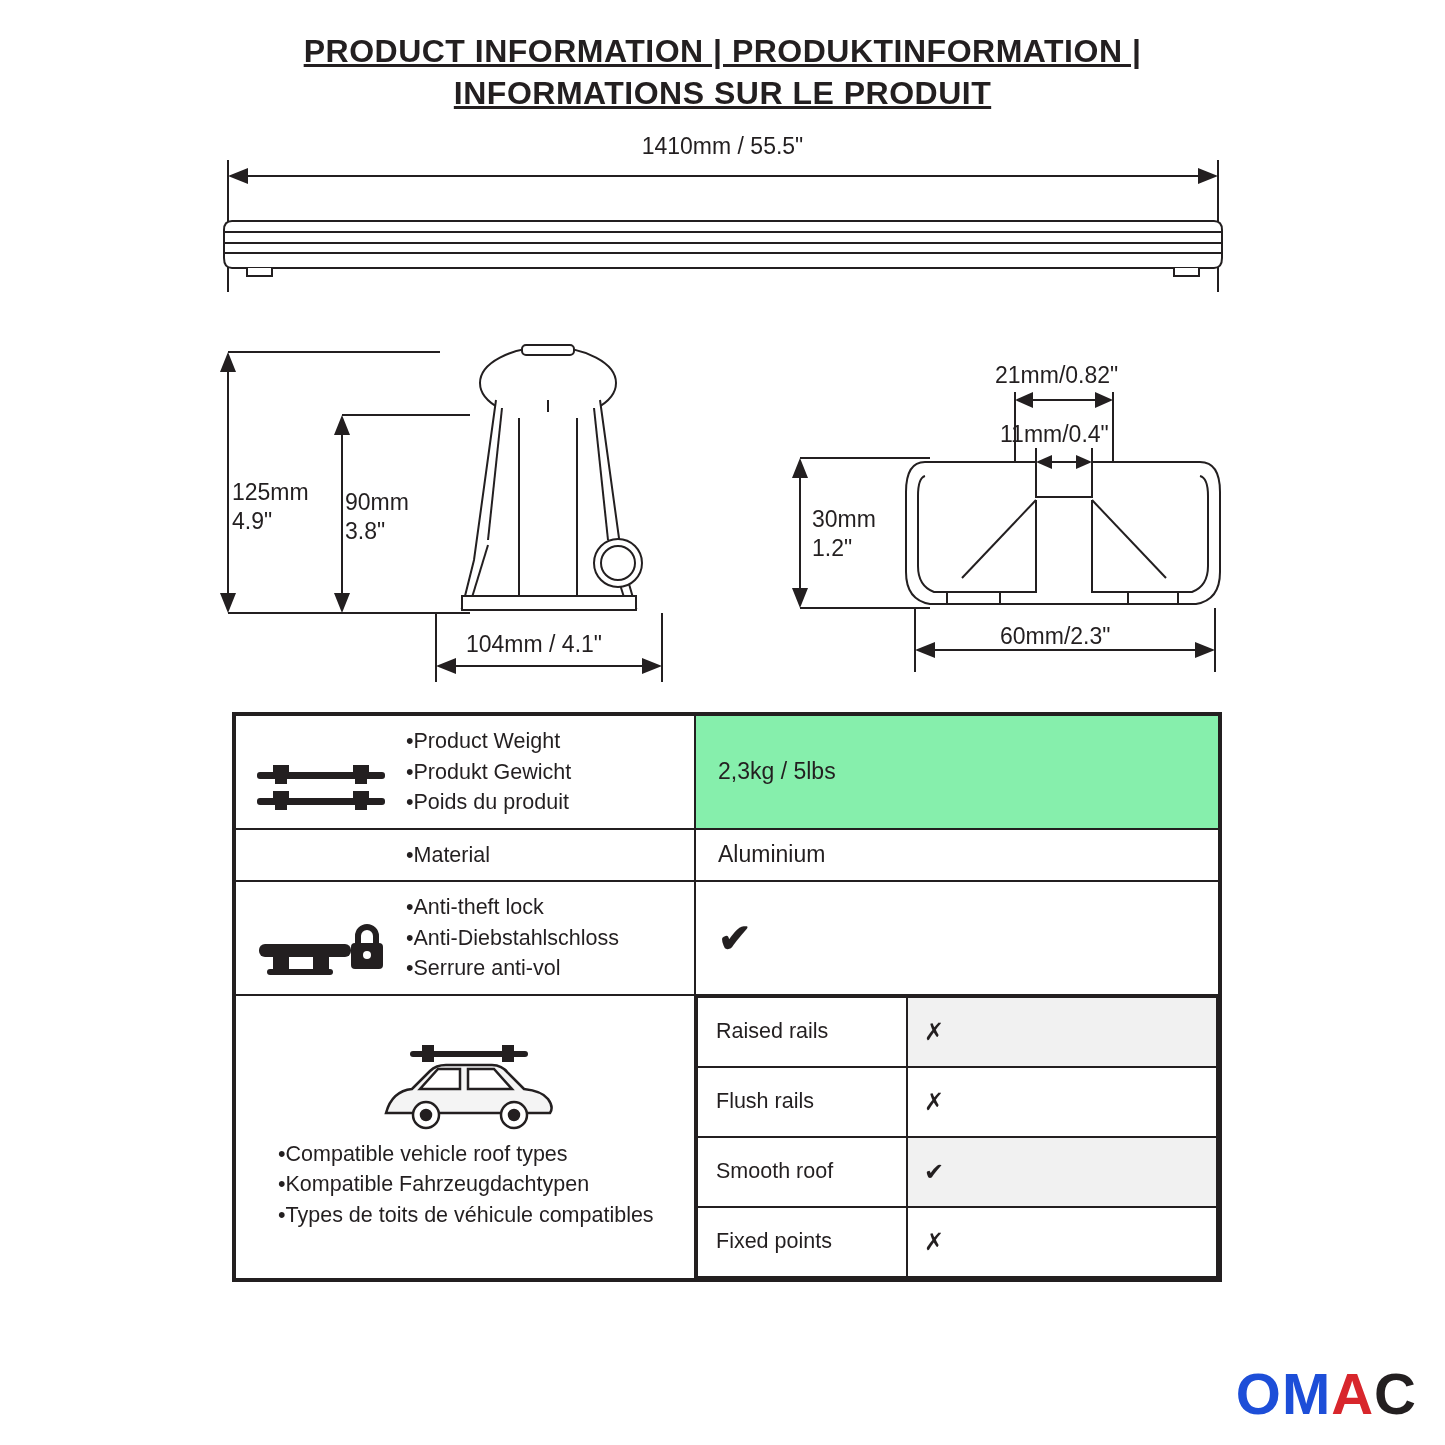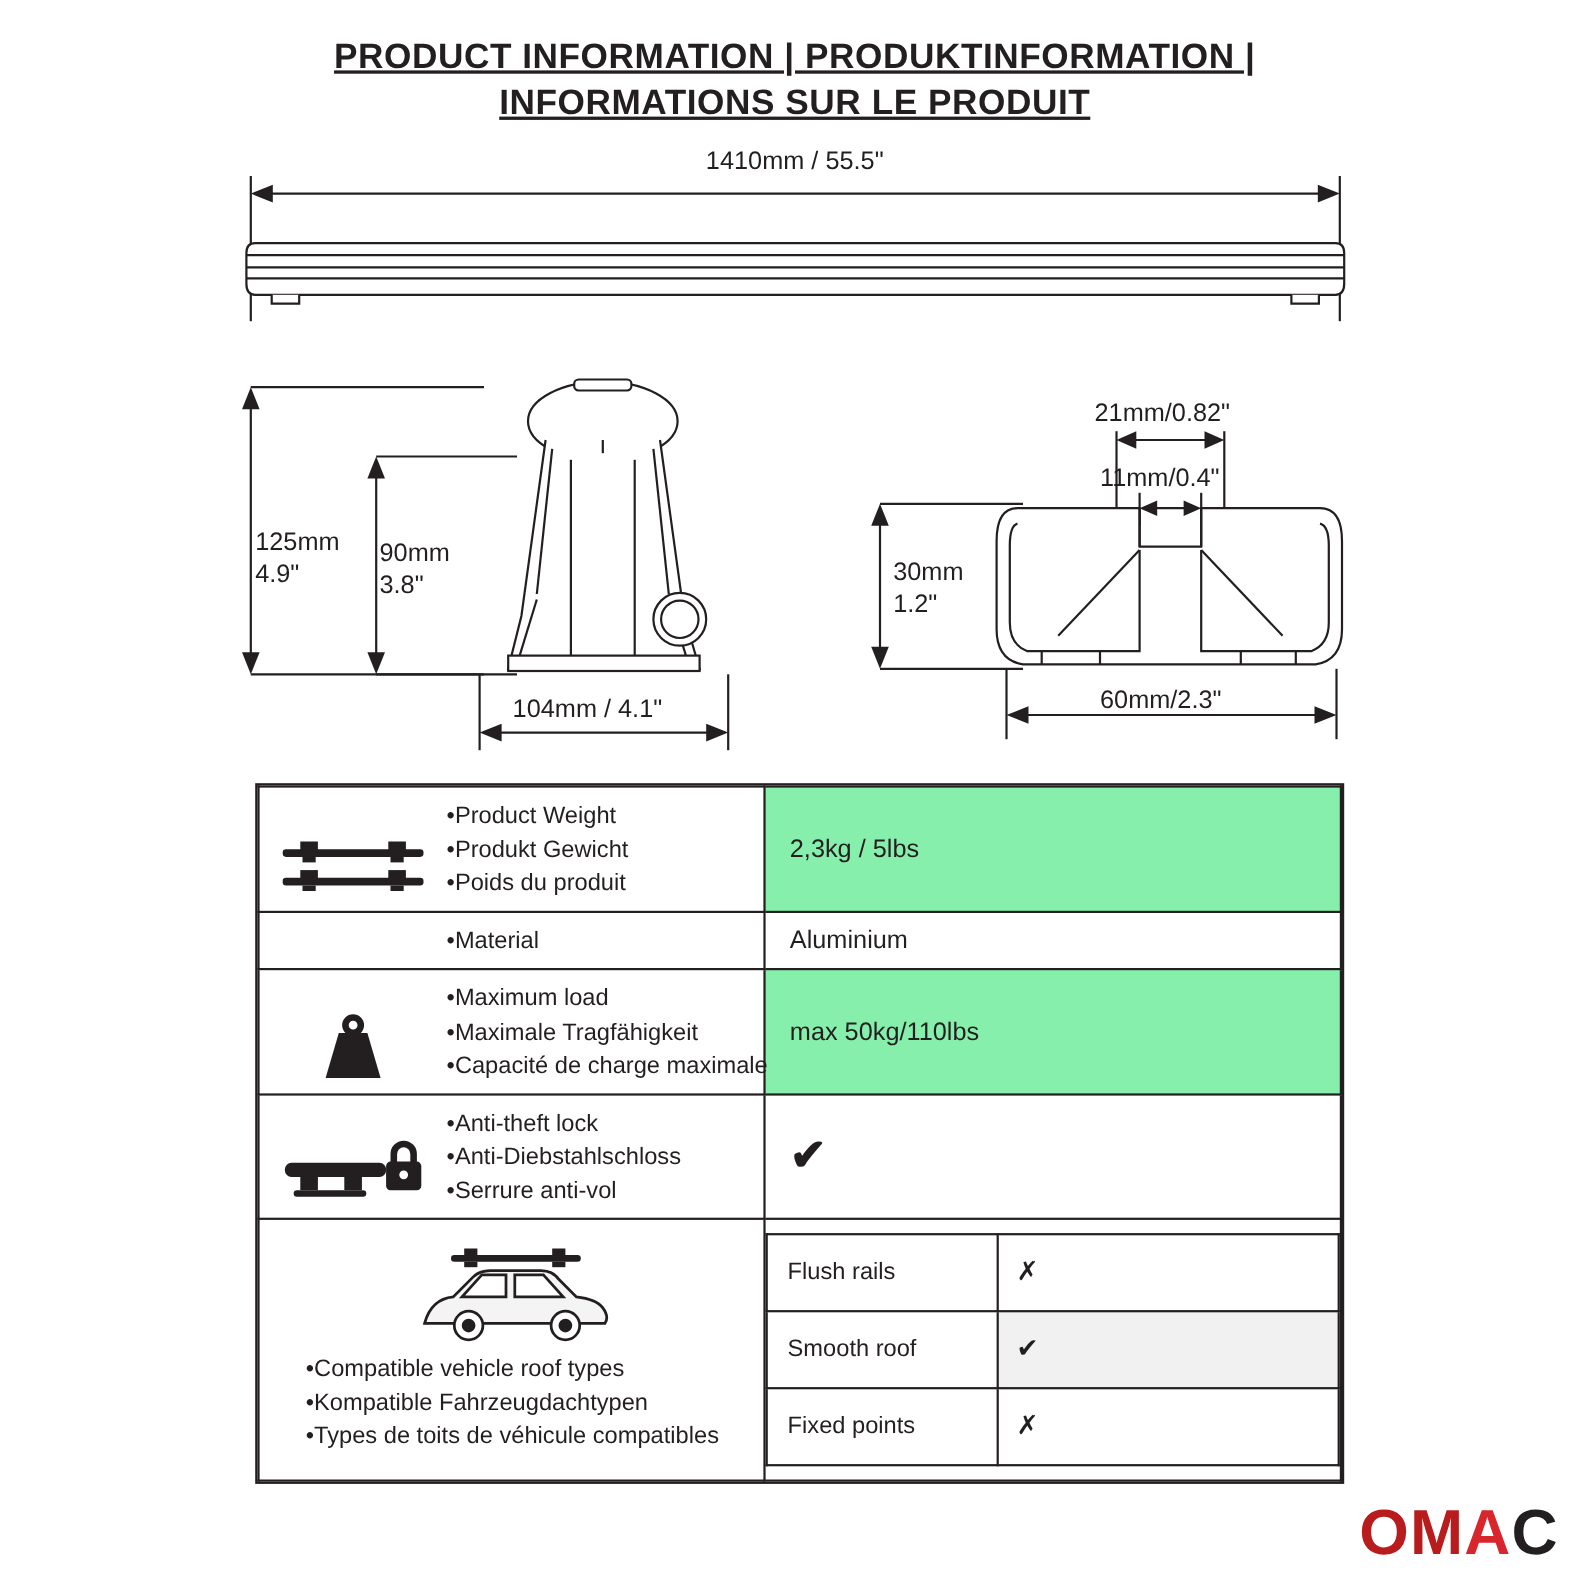--- a/index.html
+++ b/index.html
@@ -168,21 +168,21 @@
     position: absolute;
     right: 28px;
     bottom: 22px;
     display: flex;
     align-items: center;
     font-weight: bold;
     font-size: 58px;
     letter-spacing: 1px;
     line-height: 1;
   }
-  .logo .om { color: #b91c1c; }
+  .logo .om { color: #1d4ed8; }
   .logo .a { color: #d8262c; }
   .logo .c { color: #231f20; }
 </style>
 </head>
 <body>
 
 <div class="page">
 
   <div class="title">
     <span>PRODUCT INFORMATION | PRODUKTINFORMATION |</span>
@@ -328,40 +328,20 @@
           <div class="rowflex">
             <div class="icon-box"></div>
             <div class="bullets">
               <span class="b">•Material</span>
             </div>
           </div>
         </td>
         <td class="val-cell white">Aluminium</td>
       </tr>
 
-      <tr>
-        <td class="lbl-cell">
-          <div class="rowflex">
-            <div class="icon-box">
-              <svg width="70" height="66" viewBox="0 0 70 66">
-                <g fill="#231f20">
-                  <path d="M35 4 a10 10 0 0 0 -10 10 a10 10 0 0 0 3 7 h14 a10 10 0 0 0 3 -7 a10 10 0 0 0 -10 -10 z M35 10 a4 4 0 0 1 4 4 a4 4 0 0 1 -4 4 a4 4 0 0 1 -4 -4 a4 4 0 0 1 4 -4 z"></path>
-                  <path d="M22 21 L48 21 L60 62 L10 62 Z"></path>
-                </g>
-              </svg>
-            </div>
-            <div class="bullets">
-              <span class="b">•Maximum load</span>
-              <span class="b">•Maximale Tragfähigkeit</span>
-              <span class="b">•Capacité de charge maximale</span>
-            </div>
-          </div>
-        </td>
-        <td class="val-cell">max 50kg/110lbs</td>
-      </tr>
 
       <tr>
         <td class="lbl-cell">
           <div class="rowflex">
             <div class="icon-box">
               <svg width="140" height="62" viewBox="0 0 140 62">
                 <g fill="#231f20">
                   <rect x="8" y="22" width="92" height="13" rx="6"></rect>
                   <rect x="22" y="35" width="16" height="12"></rect>
                   <rect x="62" y="35" width="16" height="12"></rect>
@@ -408,20 +388,24 @@
             <div class="bullets compat">
               <span class="b">•Compatible vehicle roof types</span>
               <span class="b">•Kompatible Fahrzeugdachtypen</span>
               <span class="b">•Types de toits de véhicule compatibles</span>
             </div>
           </div>
         </td>
         <td class="compat-cell">
           <table class="subtable">
             <tbody>
+                  <tr>
+              <td class="sub-name no-top no-left">Raised rails</td>
+              <td class="mark shade no-top no-right">✗</td>
+            </tr>
             <tr>
               <td class="sub-name no-left">Flush rails</td>
               <td class="mark no-right">✗</td>
             </tr>
             <tr>
               <td class="sub-name no-left">Smooth roof</td>
               <td class="mark shade no-right">✔</td>
             </tr>
             <tr>
               <td class="sub-name no-left no-bottom">Fixed points</td>

